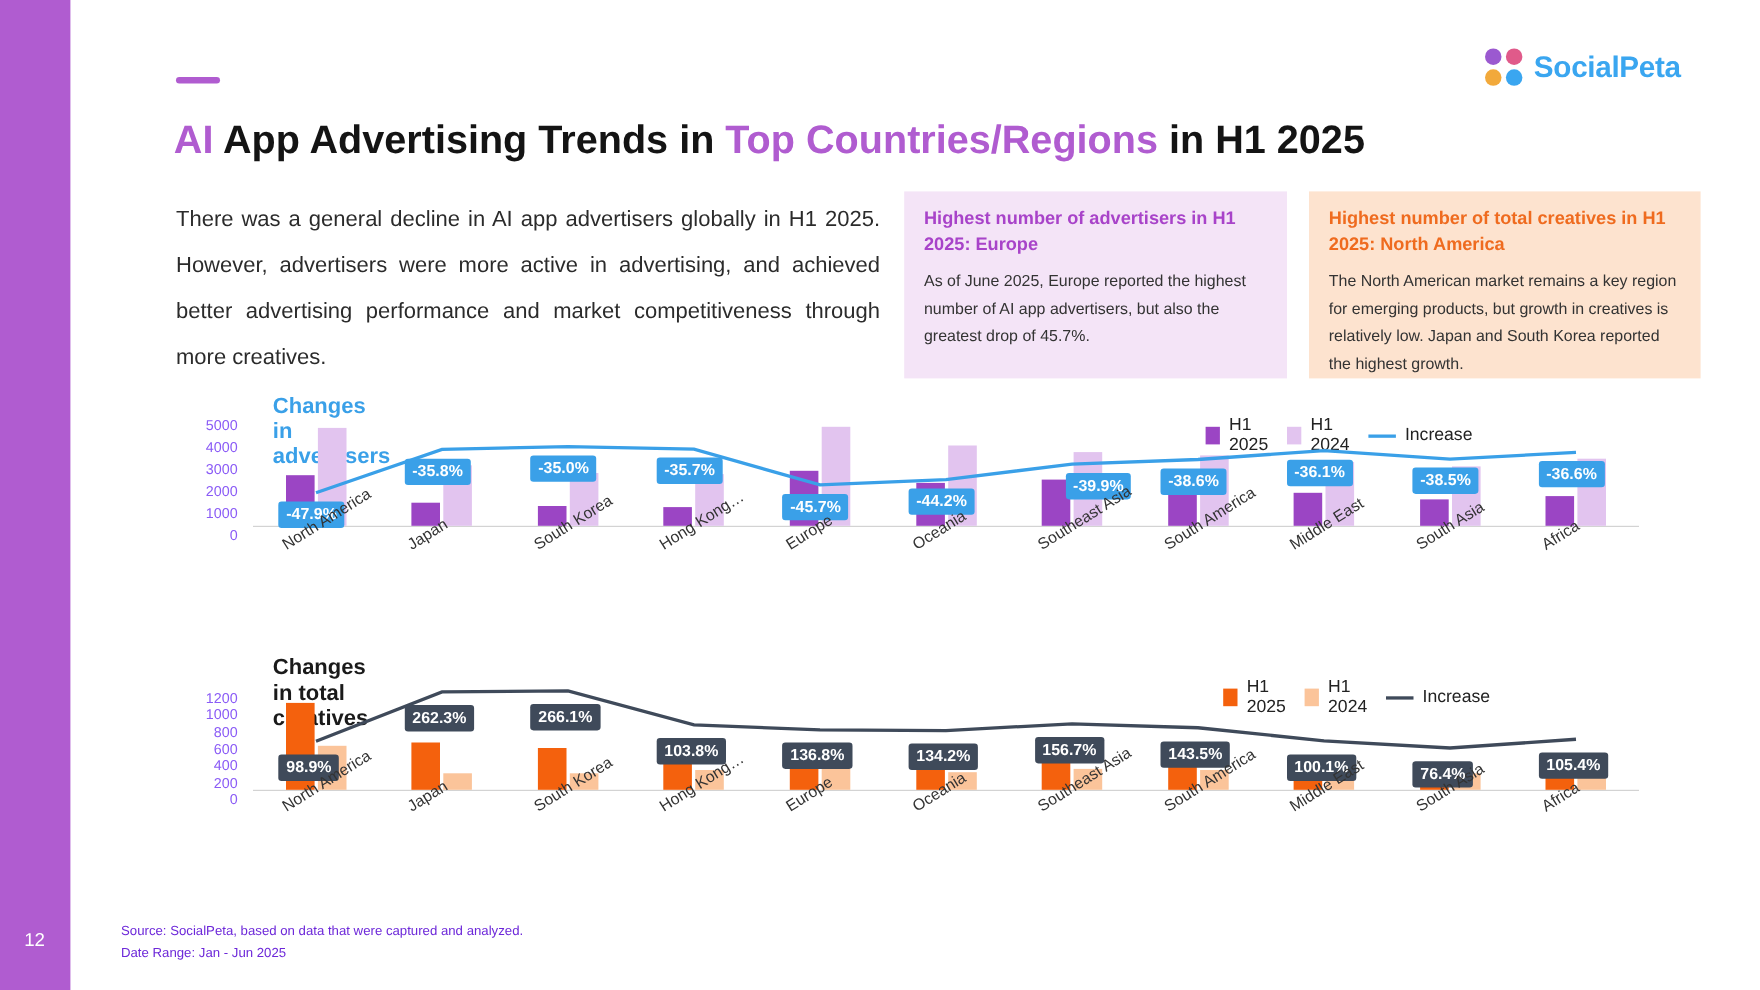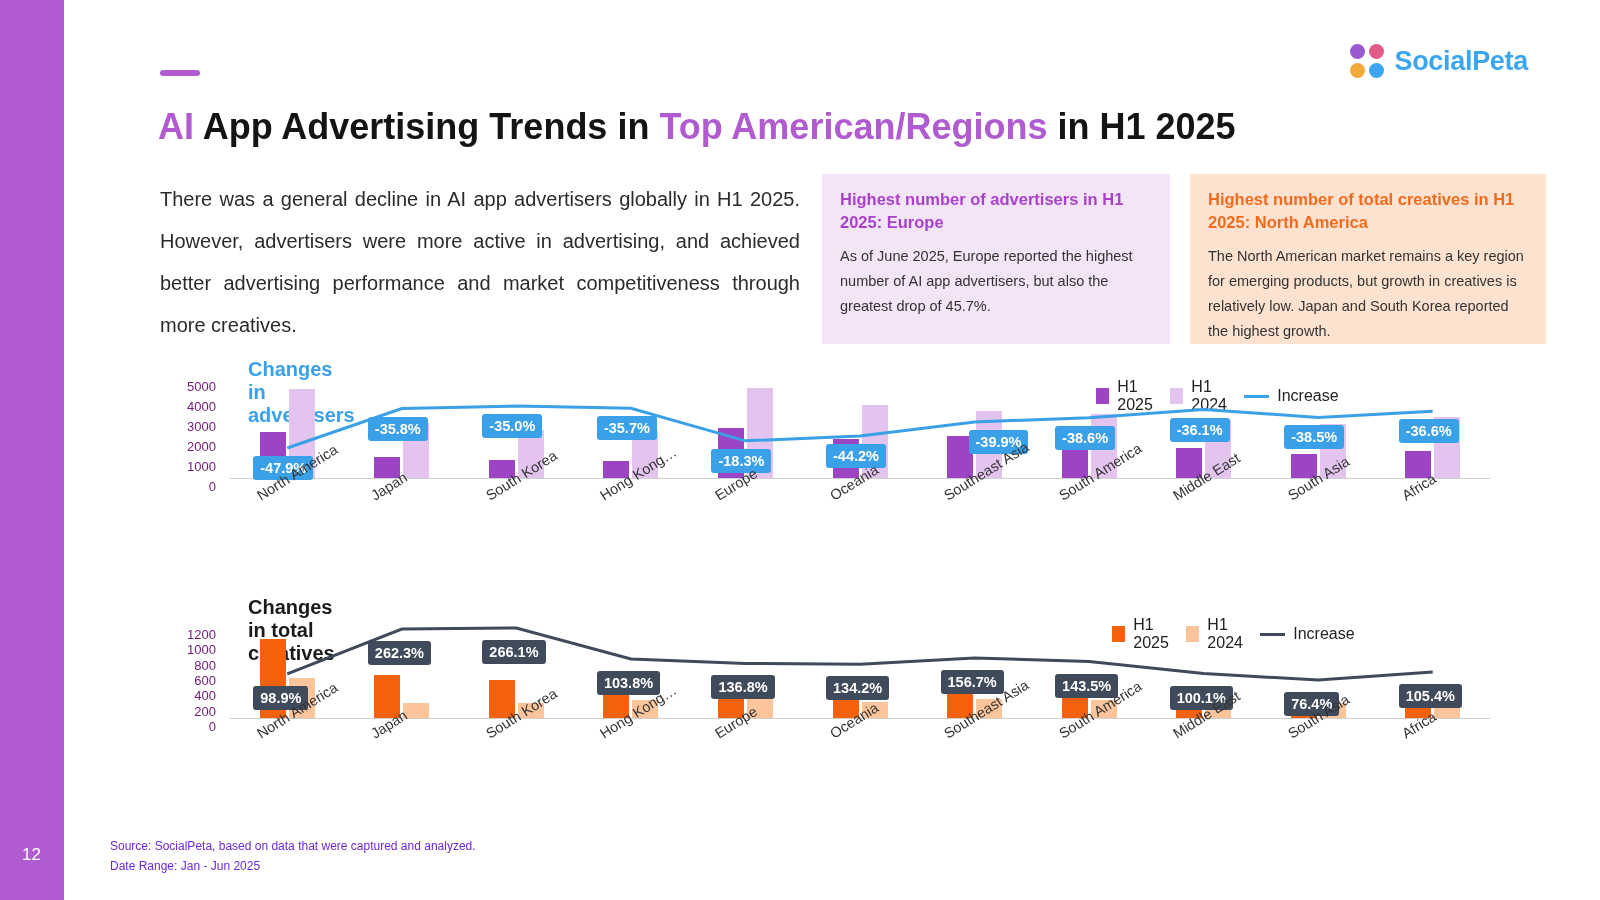--- a/index.html
+++ b/index.html
@@ -54,21 +54,21 @@
   .card-orange h4{color:#ef6b1f;}
   .card p{margin:0;font-size:14.5px;line-height:25px;color:#333;}
 
   
   .chart{position:absolute;}
   .chart-title{font-size:20px;font-weight:bold;}
   .legend{position:absolute;display:flex;align-items:center;gap:8px;font-size:16px;color:#222;}
   .legend .sw{width:18px;height:16px;display:inline-block;}
   .legend .ln{width:34px;height:3px;display:inline-block;}
 
-  .axis-labels{position:absolute;font-size:13px;color:#701a75;text-align:right;width:48px;}
+  .axis-labels{position:absolute;font-size:13px;color:#8b5cf6;text-align:right;width:48px;}
   .axis-labels div{line-height:1;position:absolute;right:0;}
 
   .plot{position:absolute;}
   .baseline{position:absolute;left:0;height:1px;background:#cfcfcf;}
 
   .bargroup{position:absolute;bottom:0;display:flex;align-items:flex-end;gap:3px;}
   .bar{width:26px;}
 
   .cat{
     position:absolute;font-size:14.5px;color:#333;
@@ -98,21 +98,21 @@
     <span class="lm1"></span>
       <span class="lm2"></span>
       <span class="lm3"></span>
       <span class="lm4"></span>
   </div>
   <div class="logo-text">SocialPeta</div>
 </div>
 
 <div class="dash"></div>
 <div class="title">
-  <span class="hl">AI </span><span>App Advertising Trends in </span><span class="hl">Top American/Regions</span><span> in H1 2025</span>
+  <span class="hl">AI </span><span>App Advertising Trends in </span><span class="hl">Top Countries/Regions</span><span> in H1 2025</span>
 </div>
 
 <div class="intro">There was a general decline in AI app advertisers globally in H1 2025. However, advertisers were more active in advertising, and achieved better advertising performance and market competitiveness through more creatives.</div>
 
 <div class="card card-purple">
   <h4>Highest number of advertisers in H1 2025: Europe</h4>
   <p>As of June 2025, Europe reported the highest number of AI app advertisers, but also the greatest drop of 45.7%.</p>
 </div>
 <div class="card card-orange">
   <h4>Highest number of total creatives in H1 2025: North America</h4>
@@ -183,21 +183,21 @@
         <div class="bar" style="height: 27px; background: rgb(155, 69, 196);"></div>
         <div class="bar" style="height: 61px; background: rgb(226, 196, 239);"></div>
       </div>
       <svg width="1260" height="140" style="position: absolute; left: 0px; top: -20px;">
         <path d="M57.27272727272727,90 L171.8181818181818,50.60465116279069 L286.3636363636364,48 L400.9090909090909,50.27906976744187 L515.4545454545455,82.83720930232559 L630,77.95348837209303 L744.5454545454545,63.95348837209302 L859.0909090909091,59.720930232558146 L973.6363636363636,51.58139534883722 L1088.1818181818182,59.395348837209305 L1202.7272727272727,53.2093023255814 " fill="none" stroke="#3aa0e8" stroke-width="3"></path>
       </svg>
       <div class="tag tag-blue" style="left: 23.2727px; top: 78px;">-47.9%</div>
       <div class="tag tag-blue" style="left: 137.818px; top: 38.6047px;">-35.8%</div>
       <div class="tag tag-blue" style="left: 252.364px; top: 36px;">-35.0%</div>
       <div class="tag tag-blue" style="left: 366.909px; top: 38.2791px;">-35.7%</div>
-      <div class="tag tag-blue" style="left: 481.455px; top: 70.8372px;">-18.3%</div>
+      <div class="tag tag-blue" style="left: 481.455px; top: 70.8372px;">-45.7%</div>
       <div class="tag tag-blue" style="left: 596px; top: 65.9535px;">-44.2%</div>
       <div class="tag tag-blue" style="left: 710.545px; top: 51.9535px; margin-left: 28px;">-39.9%</div>
       <div class="tag tag-blue" style="left: 825.091px; top: 47.7209px;">-38.6%</div>
       <div class="tag tag-blue" style="left: 939.636px; top: 39.5814px;">-36.1%</div>
       <div class="tag tag-blue" style="left: 1054.18px; top: 47.3953px;">-38.5%</div>
       <div class="tag tag-blue" style="left: 1168.73px; top: 41.2093px;">-36.6%</div>
     </div>
   <div id="c0-cats">
       <div class="cat" style="left: 253.773px; top: 490px;">North America</div>
       <div class="cat" style="left: 368.318px; top: 490px;">Japan</div>

